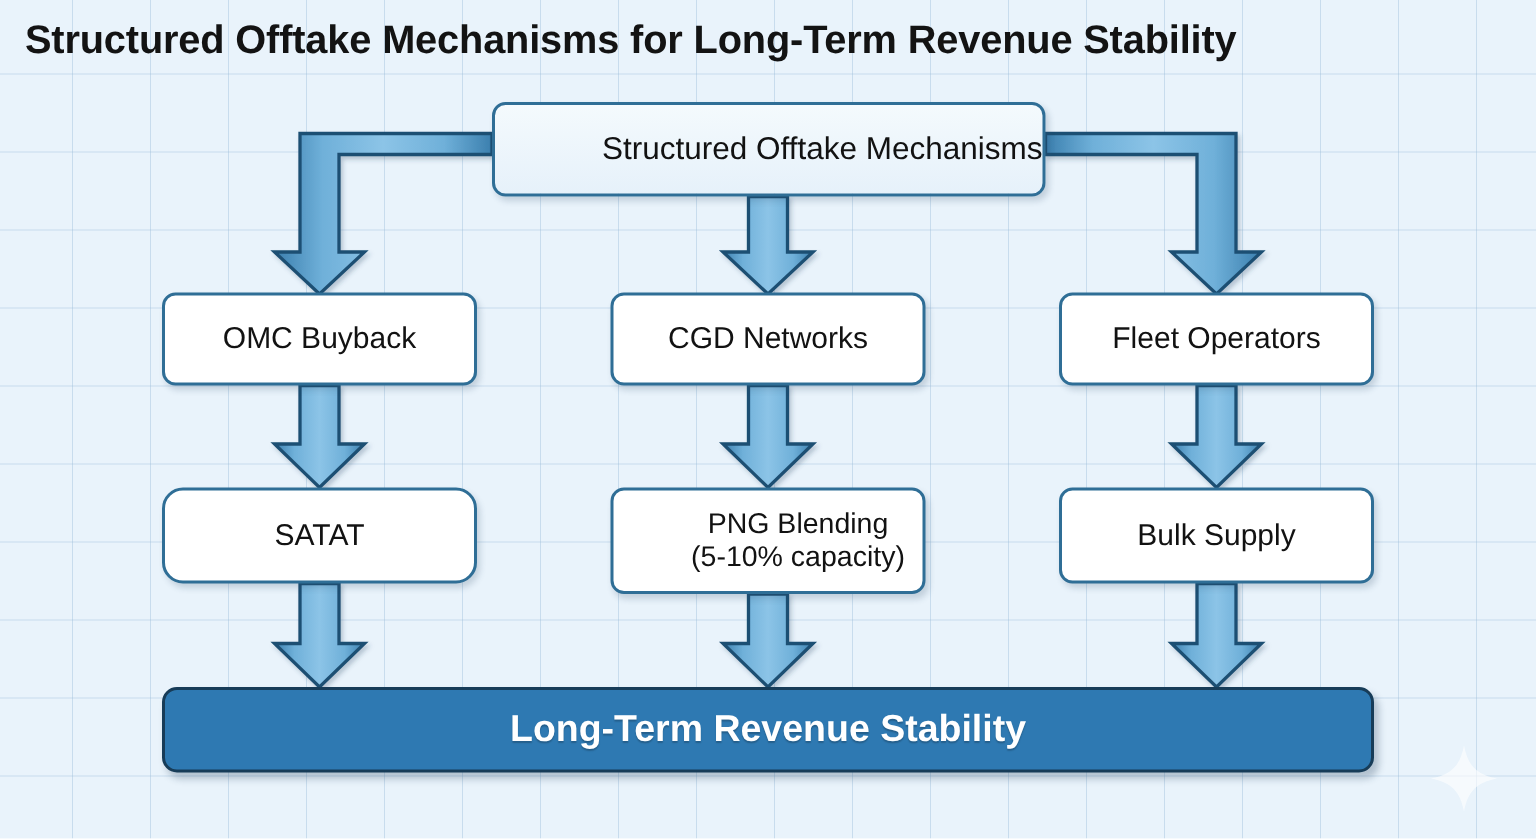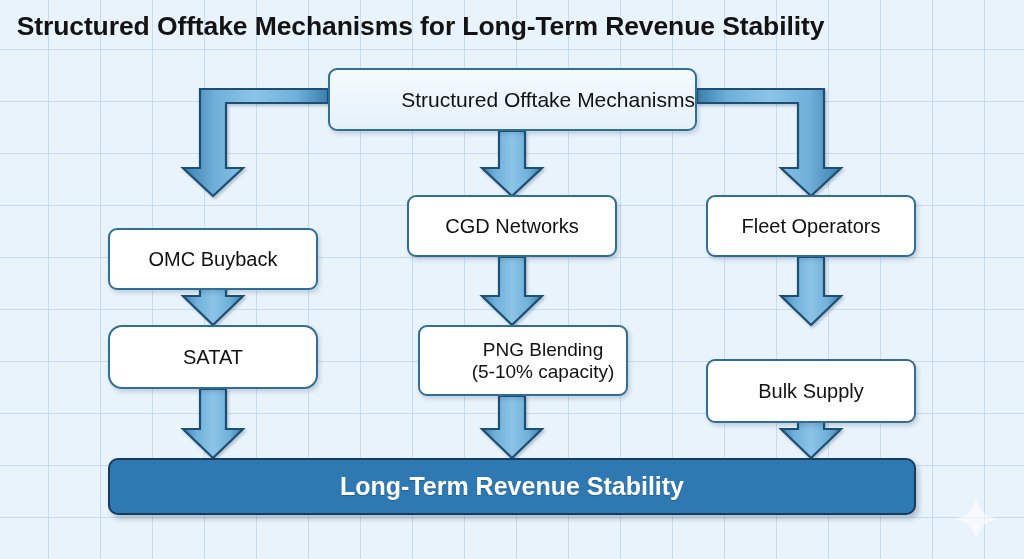--- a/index.html
+++ b/index.html
@@ -141,42 +141,42 @@
       <path d="M 499,396 L 525,396 L 525,429 L 542,429 L 512,458 L 482,429 L 499,429 Z" fill="url(#gv)"></path>
 
       <path d="M 798,389 L 824,389 L 824,429 L 841,429 L 811,458 L 781,429 L 798,429 Z" fill="url(#gv)"></path>
     </g>
   </svg>
 
   <div class="node root" style="left:328px; top:68px; width:369px; height:63px;">
     <span>Structured Offtake Mechanisms</span>
   </div>
 
-  <div class="node level" style="left:108px; top:195px; width:210px; height:62px;margin-top:33px;">
+  <div class="node level" style="left:108px; top:195px; width:210px; height:62px;">
     <span>OMC Buyback</span>
   </div>
 
   <div class="node level" style="left:706px; top:195px; width:210px; height:62px;">
     <span>Fleet Operators</span>
   </div>
 
   <div class="node level" style="left:407px; top:195px; width:210px; height:62px;">
     <span>CGD Networks</span>
   </div>
 
   <div class="node level" style="left:108px; top:325px; width:210px; height:64px;border-radius:14px;">
     <span>SATAT</span>
   </div>
 
-  <div class="node level two-line" style="left:418px; top:325px; width:210px; height:71px; flex-direction:column;padding-left:40px;">
+  <div class="node level two-line" style="left:407px; top:325px; width:210px; height:71px; flex-direction:column;padding-left:40px;">
     <span class="nline">PNG Blending</span>
     <span class="nline">(5-10% capacity)</span>
   </div>
 
-  <div class="node level" style="left:706px; top:325px; width:210px; height:64px;margin-top:34px;">
+  <div class="node level" style="left:706px; top:325px; width:210px; height:64px;">
     <span>Bulk Supply</span>
   </div>
 
   <div class="node terminal" style="left:108px; top:458px; width:808px; height:57px;">
     <span>Long-Term Revenue Stability</span>
   </div>
 
   <svg id="sparkle" viewBox="0 0 50 50" xmlns="http://www.w3.org/2000/svg">
     <path d="M25 3 C27.5 16.5 33.5 22.5 47 25 C33.5 27.5 27.5 33.5 25 47 C22.5 33.5 16.5 27.5 3 25 C16.5 22.5 22.5 16.5 25 3 Z" fill="#ffffff"></path>
   </svg>

